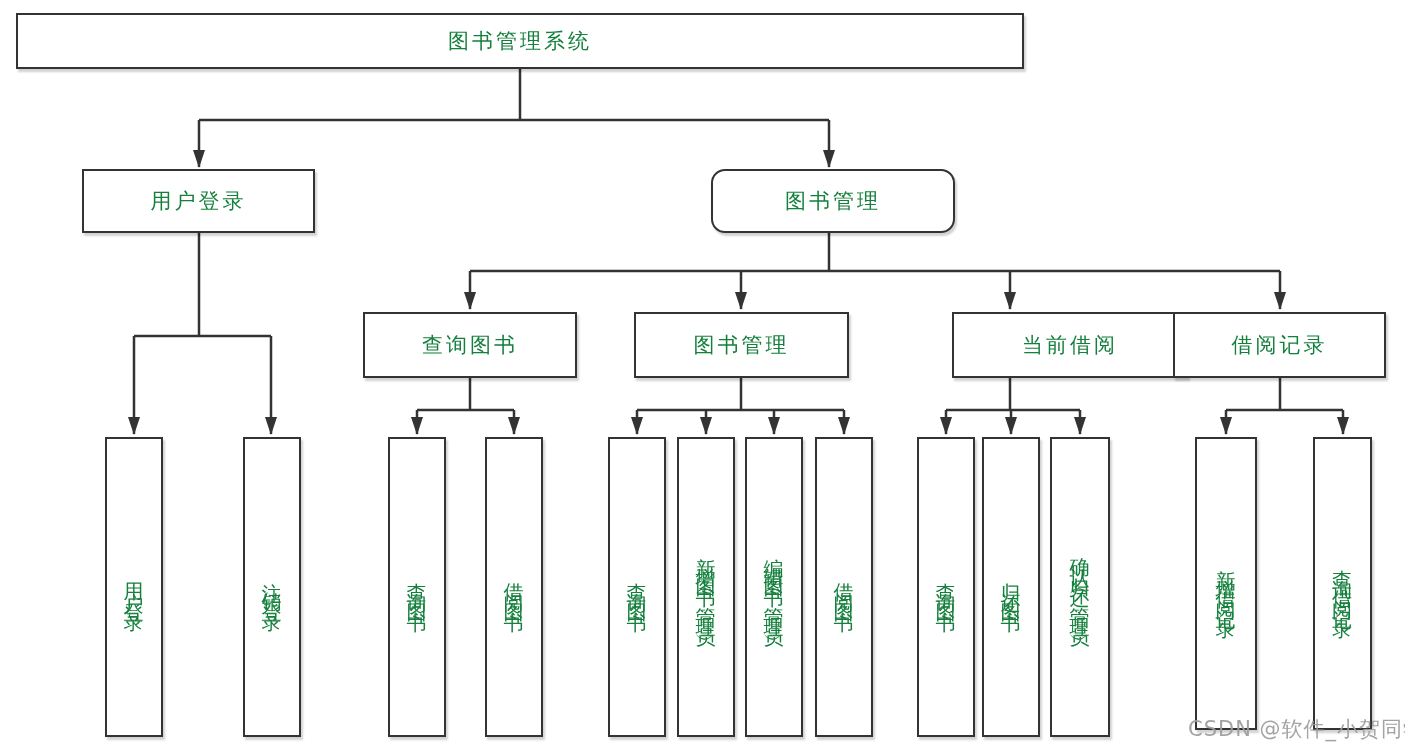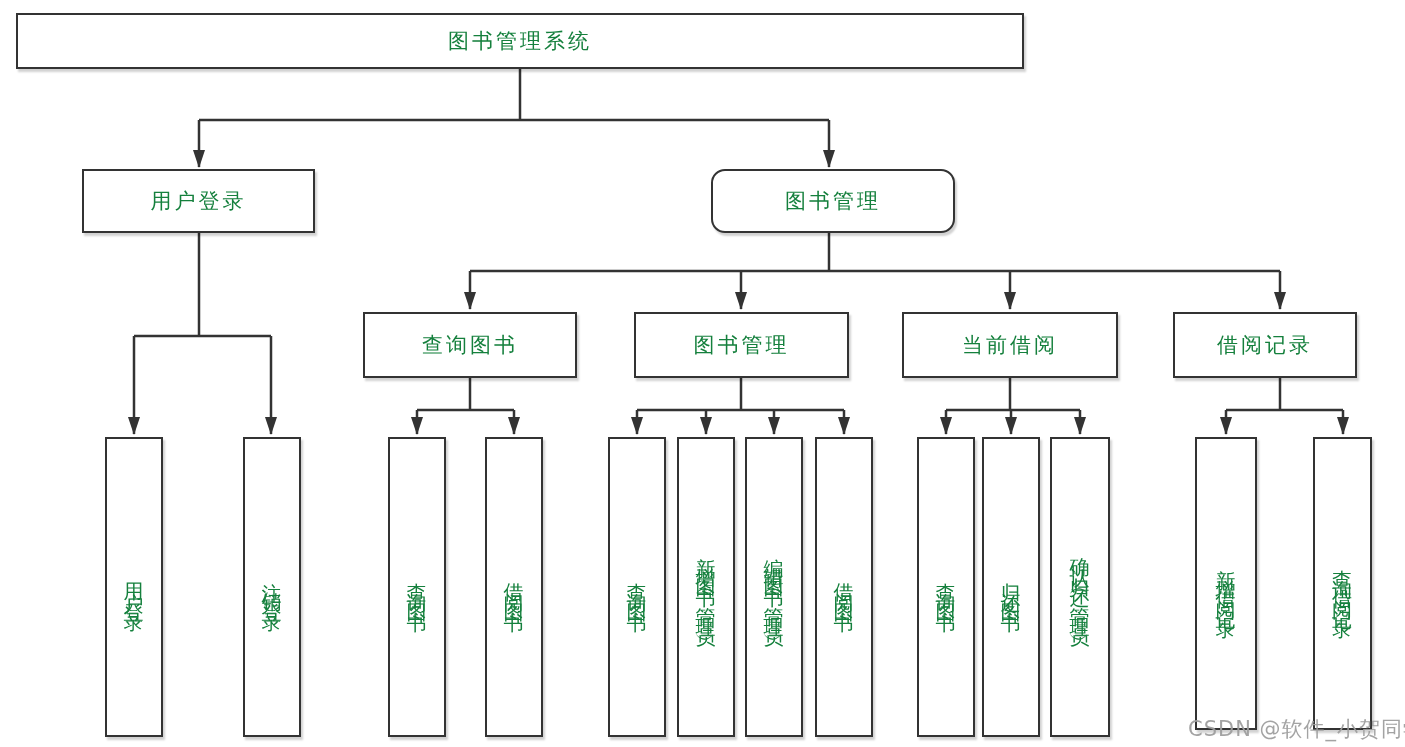--- a/index.html
+++ b/index.html
@@ -121,24 +121,24 @@
   <div class="node" style="left:711px; top:169px; width:244px; height:64px;border-radius:14px;">
     <span class="lbl">图书管理</span>
   </div>
 
   <div class="node" style="left:363px; top:312px; width:214px; height:66px;">
     <span class="lbl">查询图书</span>
   </div>
   <div class="node" style="left:634px; top:312px; width:215px; height:66px;">
     <span class="lbl">图书管理</span>
   </div>
-  <div class="node" style="left:902px; top:312px; width:216px; height:66px;">
+  <div class="node" style="left:952px; top:312px; width:236px; height:66px;">
     <span class="lbl">当前借阅</span>
   </div>
-  <div class="node" style="left:1173px; top:312px; width:184px; height:66px;">
+  <div class="node" style="left:1173px; top:312px; width:213px; height:66px;">
     <span class="lbl">借阅记录</span>
   </div>
 
   <div class="node leaf" style="left:105px; top:437px; width:58px; height:300px;">
     <span class="lbl-v">用户登录</span>
   </div>
   <div class="node leaf" style="left:243px; top:437px; width:58px; height:300px;">
     <span class="lbl-v">注销登录</span>
   </div>
 

